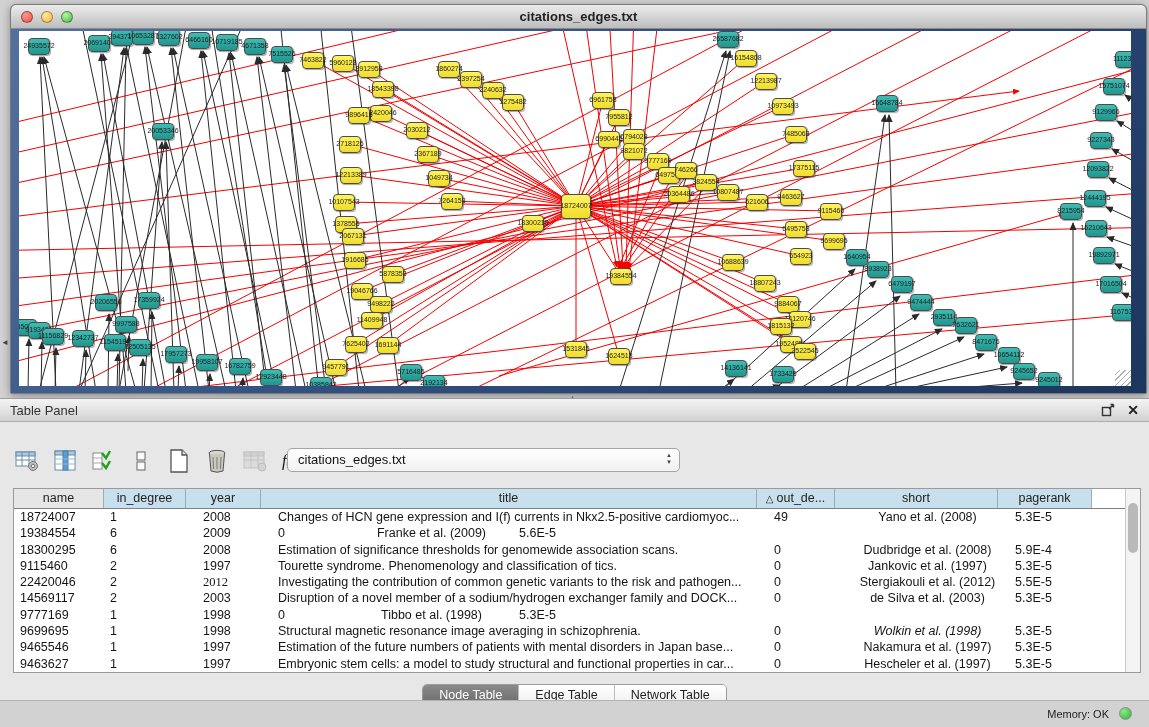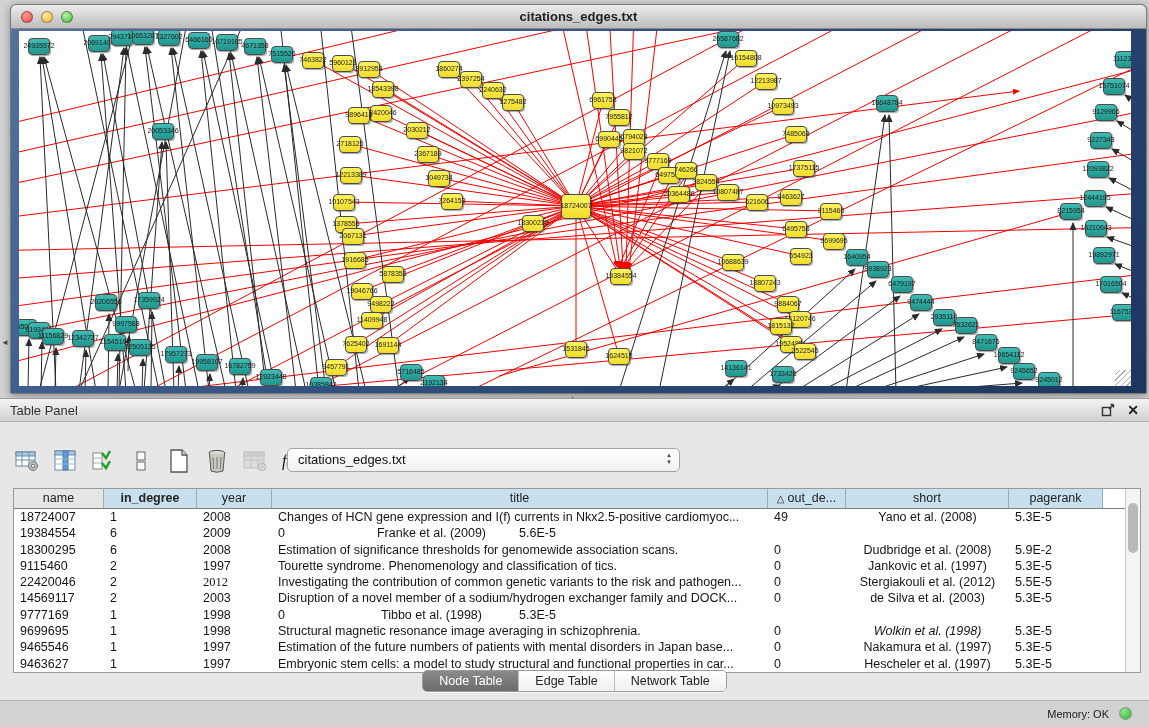--- a/index.html
+++ b/index.html
@@ -68,21 +68,21 @@
     text-align:center; line-height:19px; overflow:hidden; white-space:nowrap; }
   .th.first { background:#e6e6e6; border-right:1px solid #aaaaaa; }
   .sort-tri { font-size:10px; margin-right:3px; }
   .trow { display:flex; height:16.3px; }
   .td { font-size:12.5px; color:#151515; line-height:16px; padding-left:6px;
     overflow:hidden; white-space:nowrap; }
   .td.center { text-align:center; padding-left:0; }
   .vscroll { width:15px; border-left:1px solid #c9c9c9; background:#f4f4f4; position:relative; }
   .vthumb { position:absolute; left:2px; right:2px; top:14px; height:50px; background:#b9b9b9; border-radius:6px; }
 
-  .tabbar { position:absolute; left:0; right:0; top:272px; display:flex; justify-content:center; }
+  .tabbar { position:absolute; left:0; right:0; top:286px; display:flex; justify-content:center; }
   .segmented { display:flex; border:1px solid #9b9b9b; border-radius:5px; overflow:hidden;
     background:#fff; box-shadow:0 1px 0 rgba(255,255,255,.7); }
   .seg { font-size:12.5px; color:#222; padding:0 16px; line-height:20px; height:20px;
     border-right:1px solid #bdbdbd; background:linear-gradient(#ffffff,#efefef); }
   .seg:last-child { border-right:none; }
   .seg.sel { background:linear-gradient(#8a8a8a,#6b6b6b); color:#fff; }
 
   .status-bar { position:absolute; left:0; bottom:0; width:100%; height:27px;
     background:#d2d2d2; border-top:1px solid #b2b2b2; }
   .mem { position:absolute; right:40px; top:7px; font-size:11px; color:#222; }
@@ -578,21 +578,21 @@
     <span class="steppers">
         <span>▲</span>
         <span>▼</span>
       </span>
   </div>
 
   <div class="table-wrap">
     <div class="grid" id="grid">
         <div class="thead">
           <div class="th first" style="width: 90px;">name</div>
-          <div class="th" style="width: 93px; font-weight: bold;">in_degree</div>
+          <div class="th" style="width: 82px;">in_degree</div>
           <div class="th" style="width: 75px;">year</div>
           <div class="th" style="width: 496px;">title</div>
           <div class="th" style="width: 78px;"><span class="sort-tri">△</span>out_de...</div>
           <div class="th" style="width: 163px;">short</div>
           <div class="th" style="width: 94px;">pagerank</div>
         </div>
         <div class="trow">
           <div class="td" style="width: 90px;">18724007</div>
           <div class="td" style="width: 93px;">1</div>
           <div class="td" style="width: 75px;">2008</div>
@@ -609,21 +609,21 @@
           <div class="td center" style="width: 163px;">Franke et al. (2009)</div>
           <div class="td" style="width: 94px;">5.6E-5</div>
         </div>
         <div class="trow">
           <div class="td" style="width: 90px;">18300295</div>
           <div class="td" style="width: 93px;">6</div>
           <div class="td" style="width: 75px;">2008</div>
           <div class="td" style="width: 496px;">Estimation of significance thresholds for genomewide association scans.</div>
           <div class="td" style="width: 78px;">0</div>
           <div class="td center" style="width: 163px;">Dudbridge et al. (2008)</div>
-          <div class="td" style="width: 94px;">5.9E-2</div>
+          <div class="td" style="width: 94px;">5.9E-4</div>
         </div>
         <div class="trow">
           <div class="td" style="width: 90px;">9115460</div>
           <div class="td" style="width: 93px;">2</div>
           <div class="td" style="width: 75px;">1997</div>
           <div class="td" style="width: 496px;">Tourette syndrome. Phenomenology and classification of tics.</div>
           <div class="td" style="width: 78px;">0</div>
           <div class="td center" style="width: 163px;">Jankovic et al. (1997)</div>
           <div class="td" style="width: 94px;">5.3E-5</div>
         </div>

